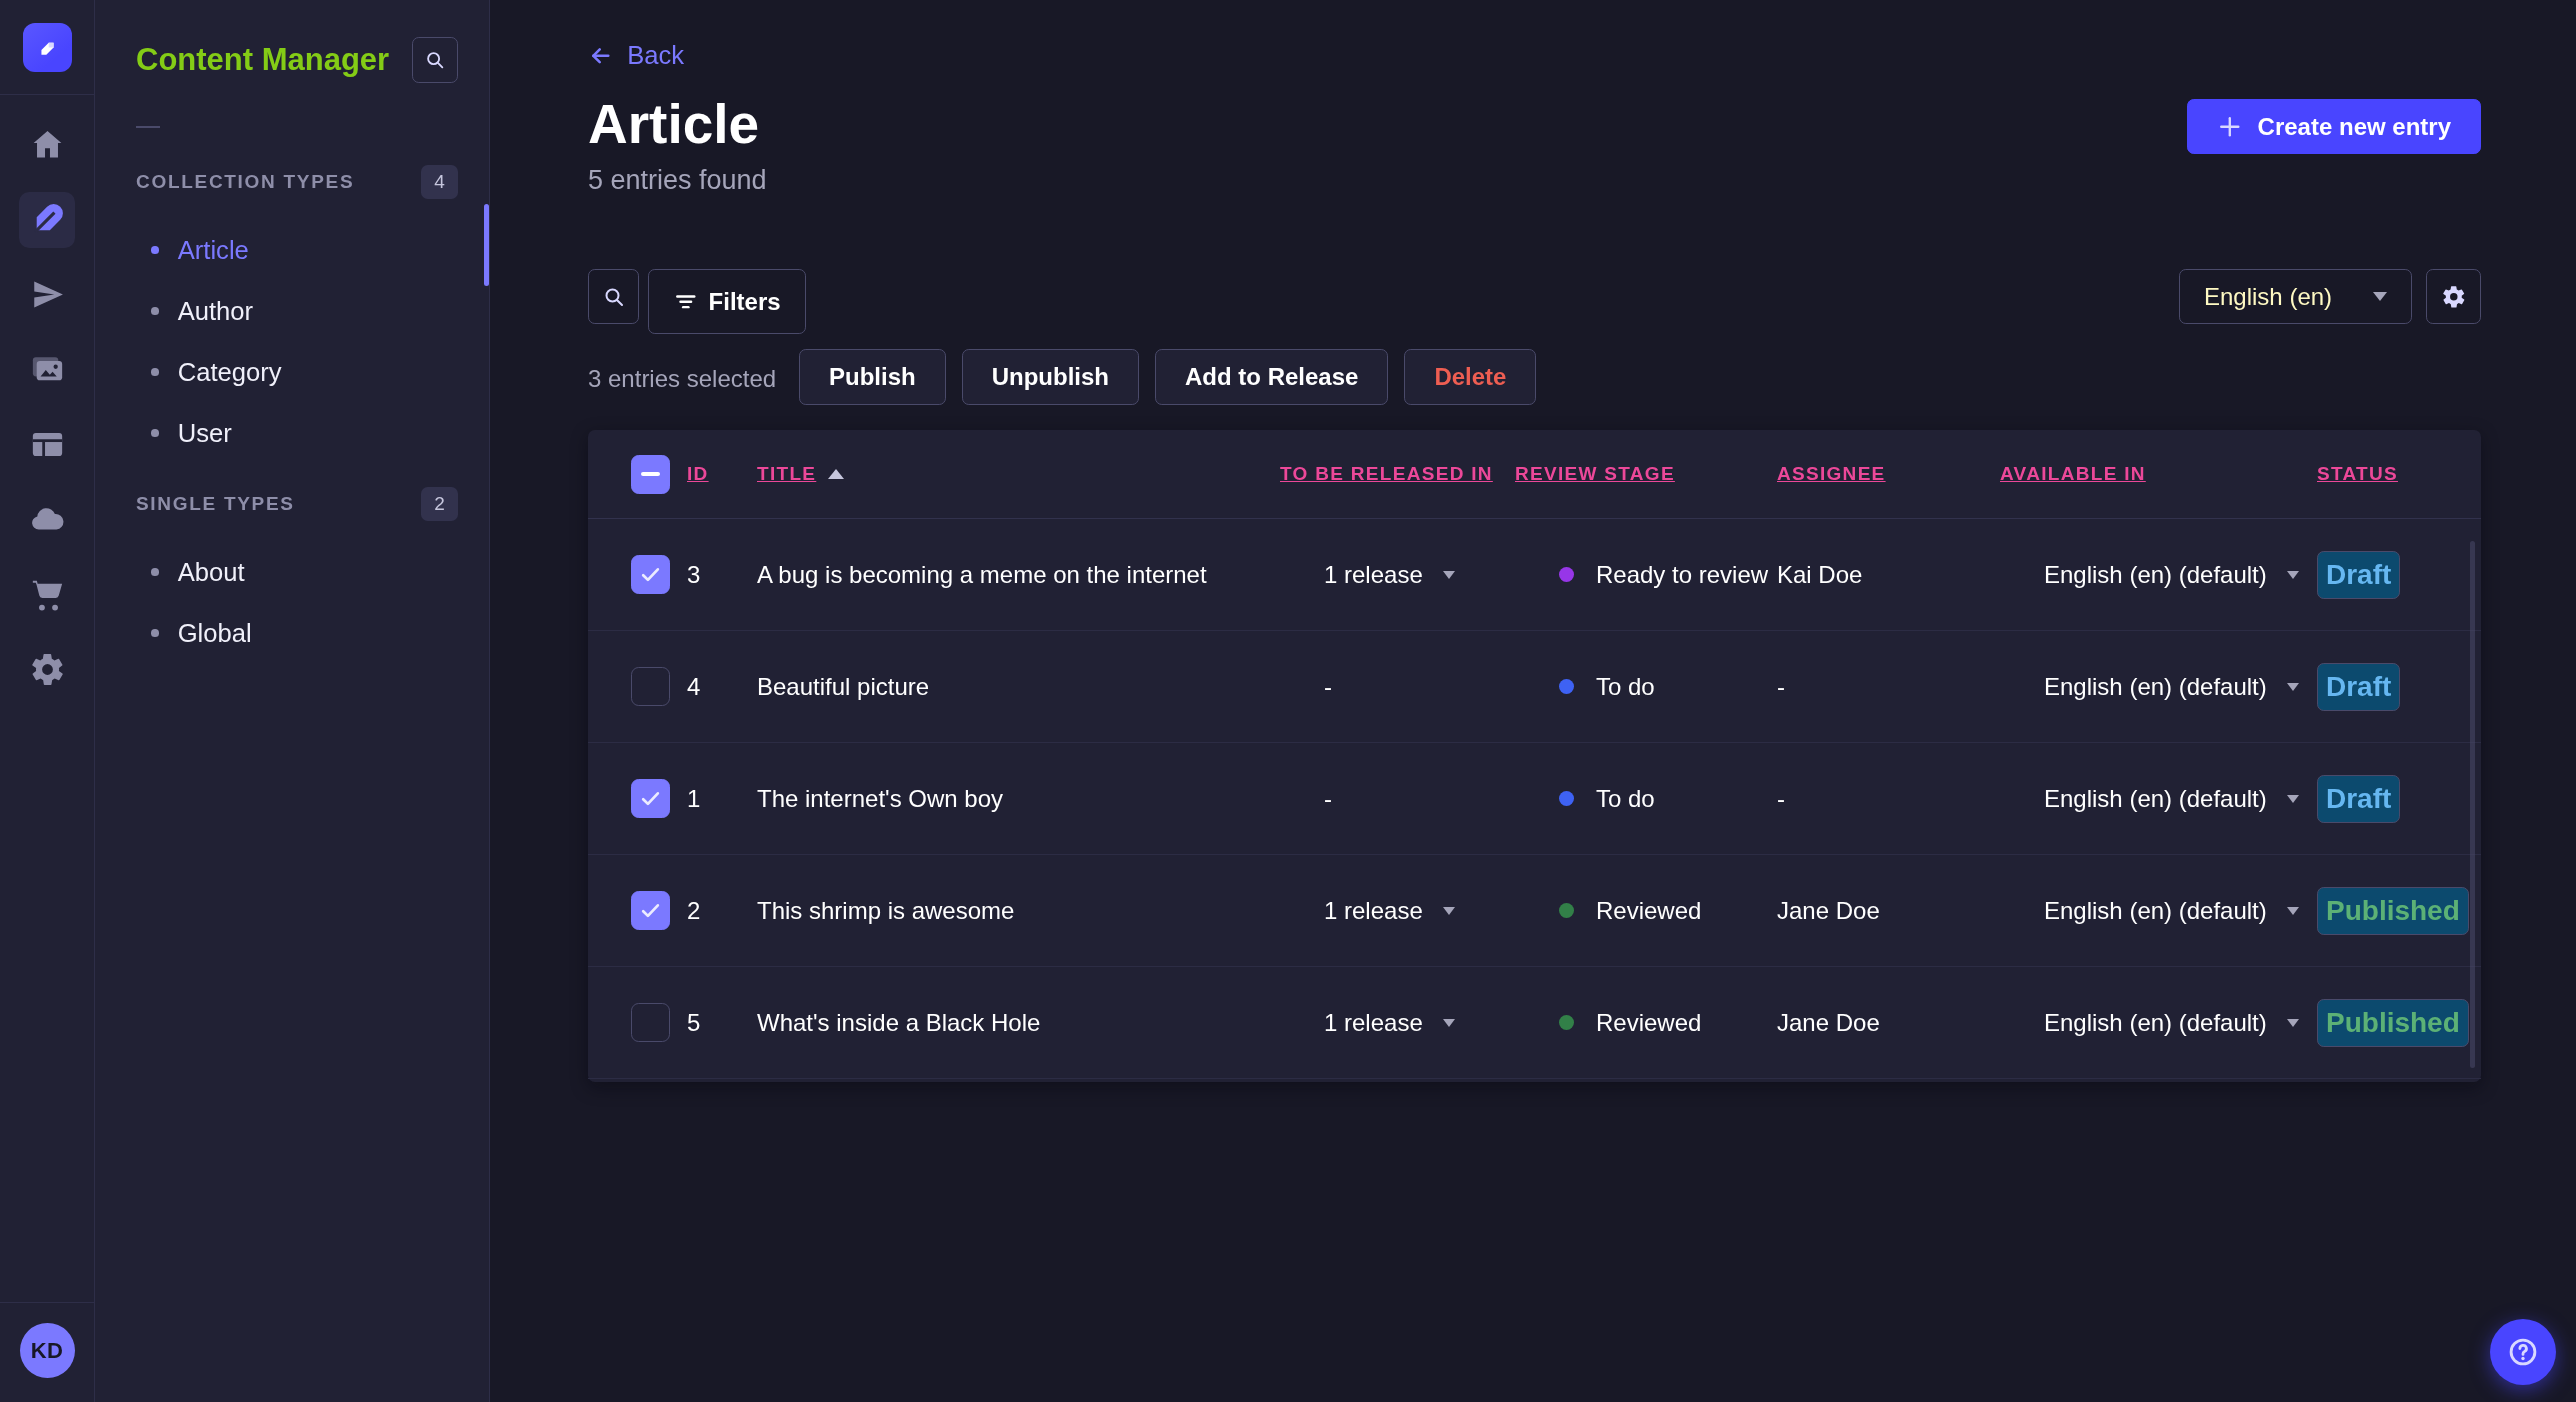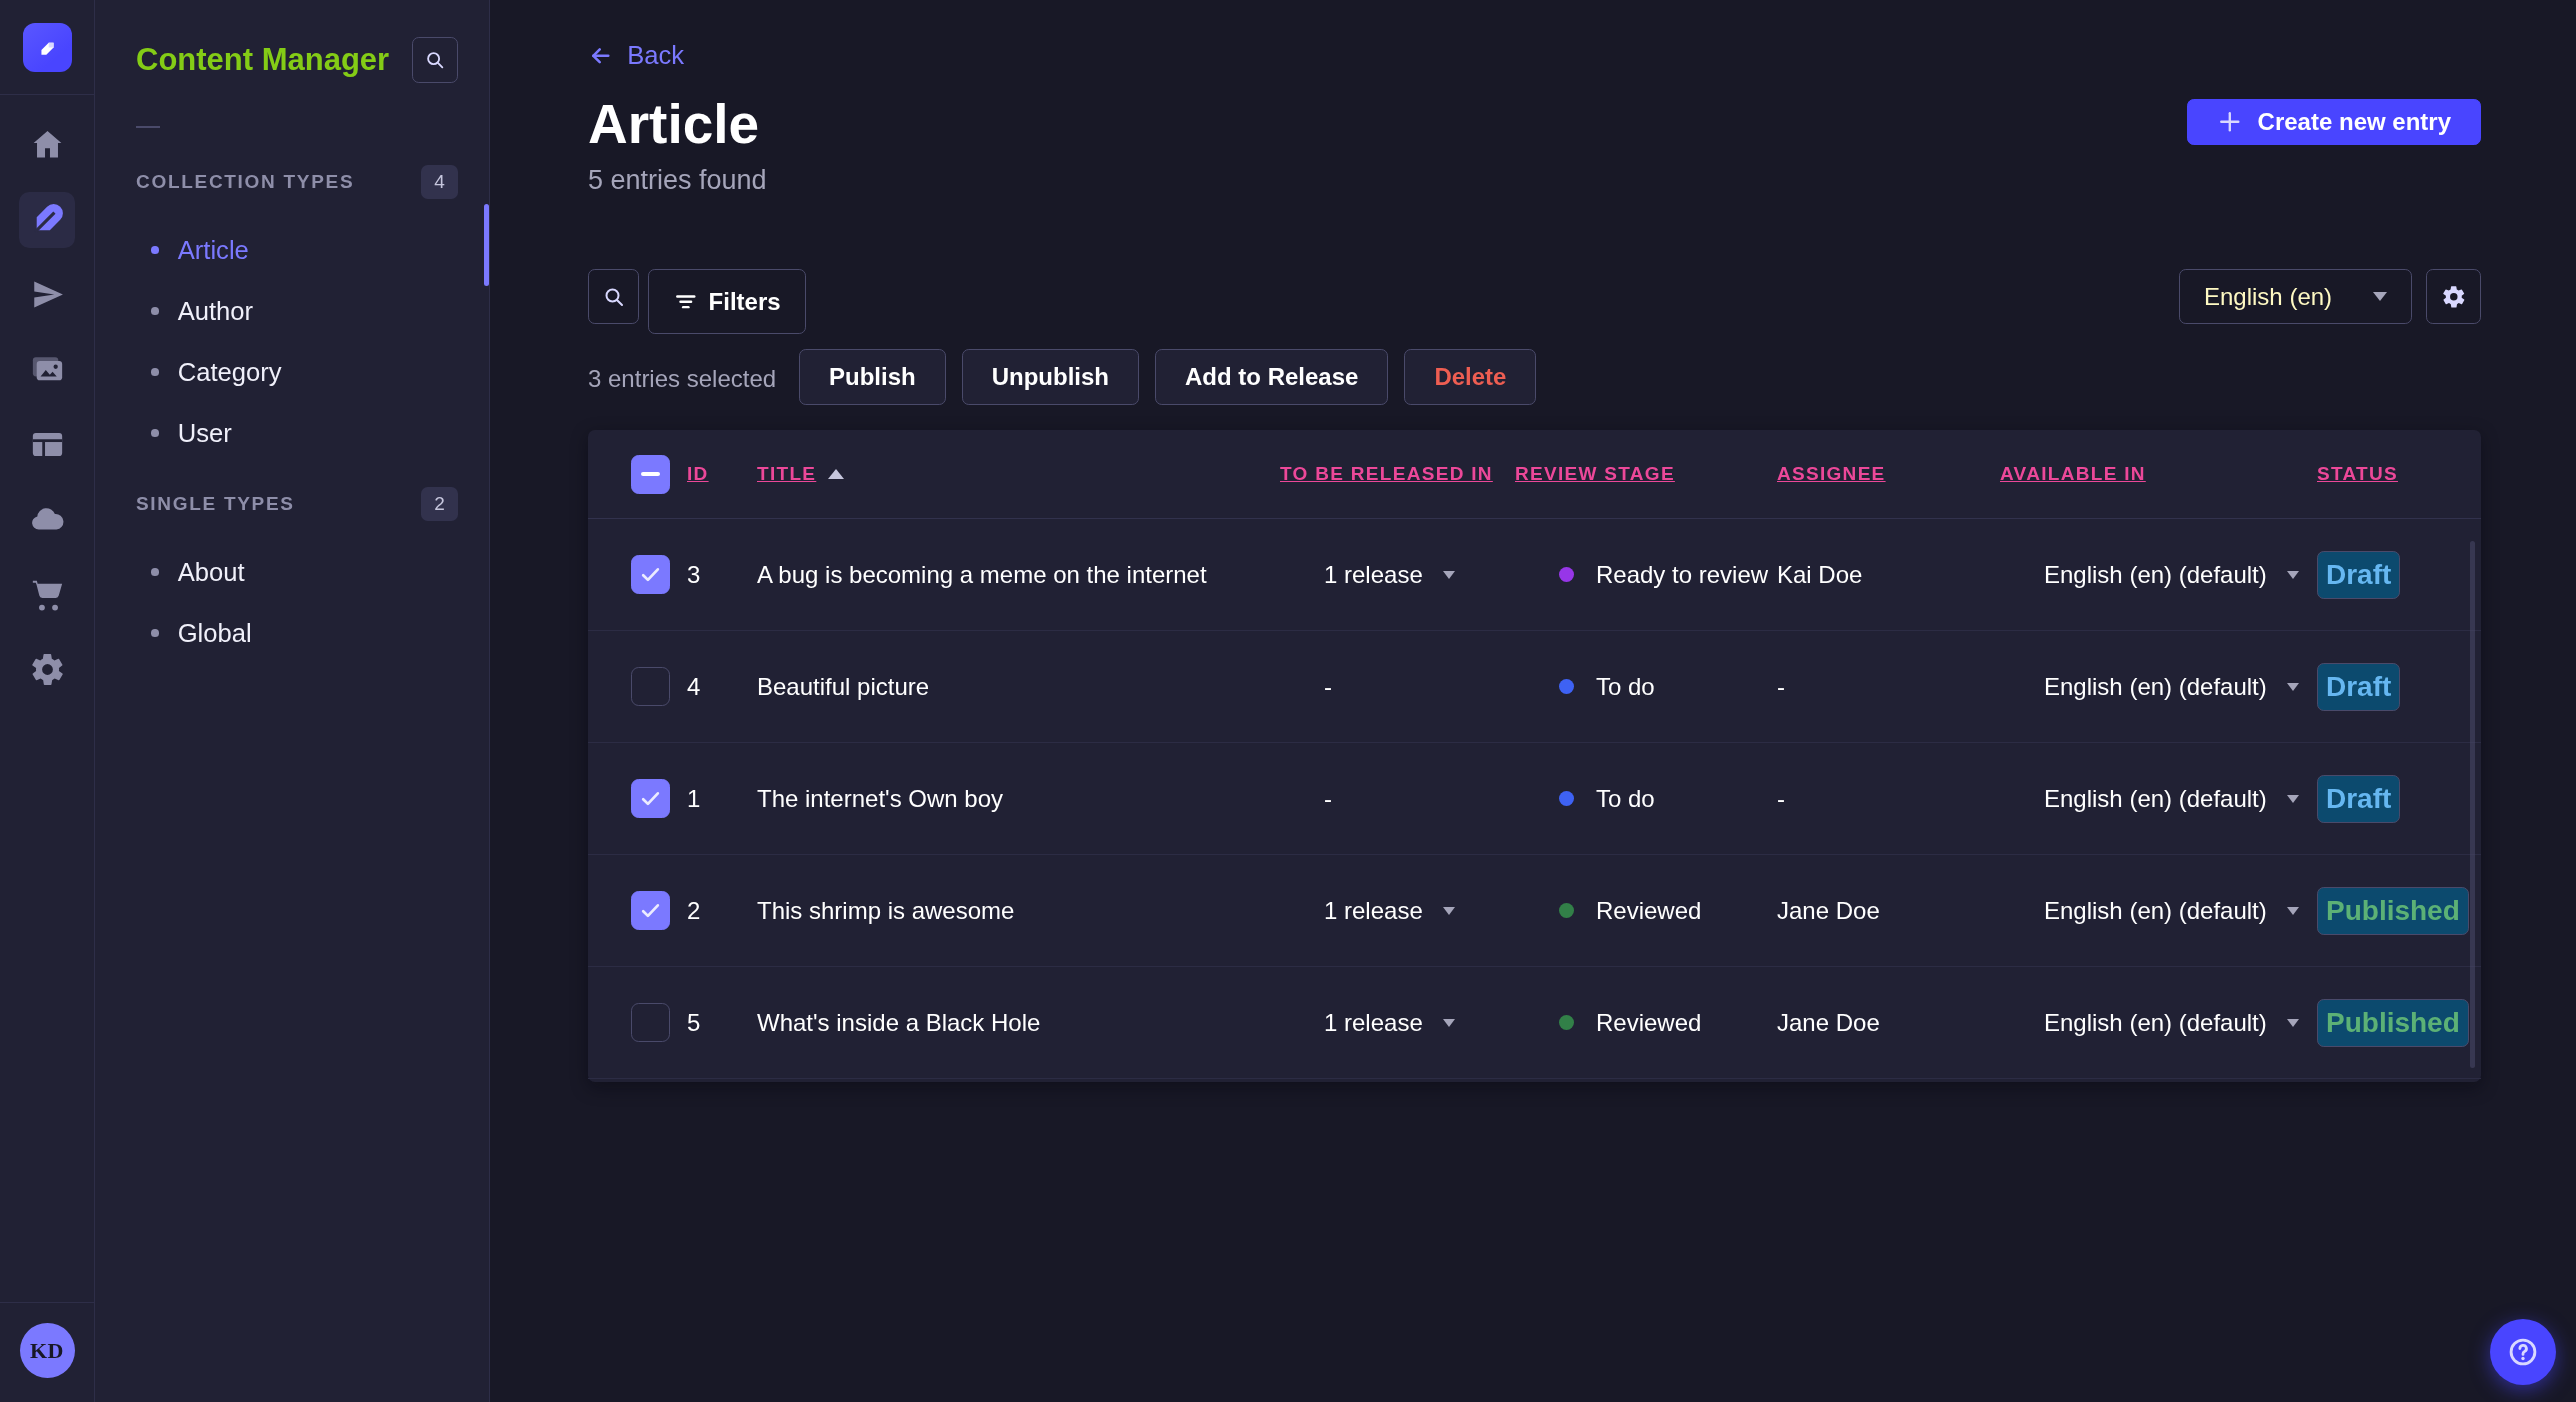--- a/index.html
+++ b/index.html
@@ -26,21 +26,21 @@
   .rail-icons { margin-top:22px; display:flex; flex-direction:column; align-items:center; }
   .rail-btn {
     width:56px; height:56px; margin-bottom:19px; border-radius:10.2px;
     display:flex; align-items:center; justify-content:center; color:#8e8ea9; cursor:pointer;
   }
   .rail-btn.active { background:#2b2b45; color:#7b79ff; }
   .rail-bottom { margin-top:auto; width:95px; display:flex; flex-direction:column; align-items:center; }
   .avatar {
     width:55px; height:55px; margin:20.4px 0 24px; border-radius:50%;
     background:#7b79ff; color:#181826; font-size:22px; font-weight:700;
-    display:flex; align-items:center; justify-content:center; letter-spacing:0.4px;font-family:Liberation Serif, serif;
+    display:flex; align-items:center; justify-content:center; letter-spacing:0.4px;
   }
 
   
   .subnav {
     position:absolute; left:95px; top:0; bottom:0; width:395px;
     background:#212134; border-right:0.9px solid #2e2e48;
   }
   .subnav-header { padding:37px 31px 0 41px; display:flex; align-items:center; justify-content:space-between; }
   .subnav-title { font-size:31px; font-weight:700; color:#84cc16; }
   .icon-btn {
@@ -64,21 +64,21 @@
   .nav-item.active .nav-item-label { color:#7b79ff; }
   .active-bar { position:absolute; right:0; top:204px; width:5.1px; height:82px; background:#7b79ff; border-radius:2.6px; }
 
   
   .main { position:absolute; left:491px; top:0; right:0; bottom:0; }
   .back-link { position:absolute; left:97px; top:41px; display:flex; align-items:center; gap:13.6px;
     color:#7b79ff; font-size:25.6px; cursor:pointer; }
   .page-title { position:absolute; left:97px; top:92px; font-size:55px; font-weight:700; }
   .page-sub { position:absolute; left:97px; top:165px; font-size:27px; color:#a5a5ba; }
   .create-btn {
-    position:absolute; right:95px; top:99px; height:46px; padding:0 29px;
+    position:absolute; right:95px; top:99px; height:55px; padding:0 29px;
     background:#4945ff; border:0.9px solid #4945ff; border-radius:6.8px;
     display:flex; align-items:center; gap:15.3px; color:#fff; font-size:24px; font-weight:600; cursor:pointer;
   }
 
   .tb-search { position:absolute; left:97px; top:269px; width:51px; height:55px; }
   .filters-btn {
     position:absolute; left:157px; top:269px; height:65px; padding:0 24px;
     border:0.9px solid #4a4a6a; border-radius:6.8px; background:transparent;
     display:flex; align-items:center; gap:10px; color:#fff; font-size:24px; font-weight:600; cursor:pointer;
   }

